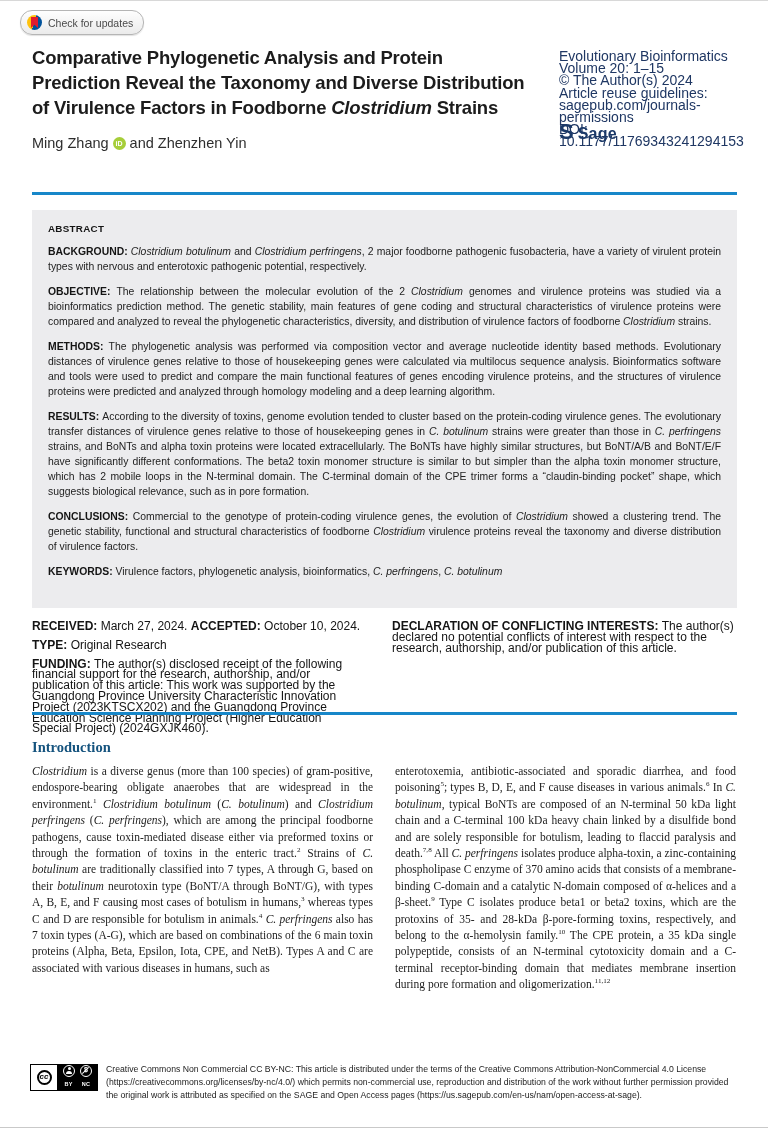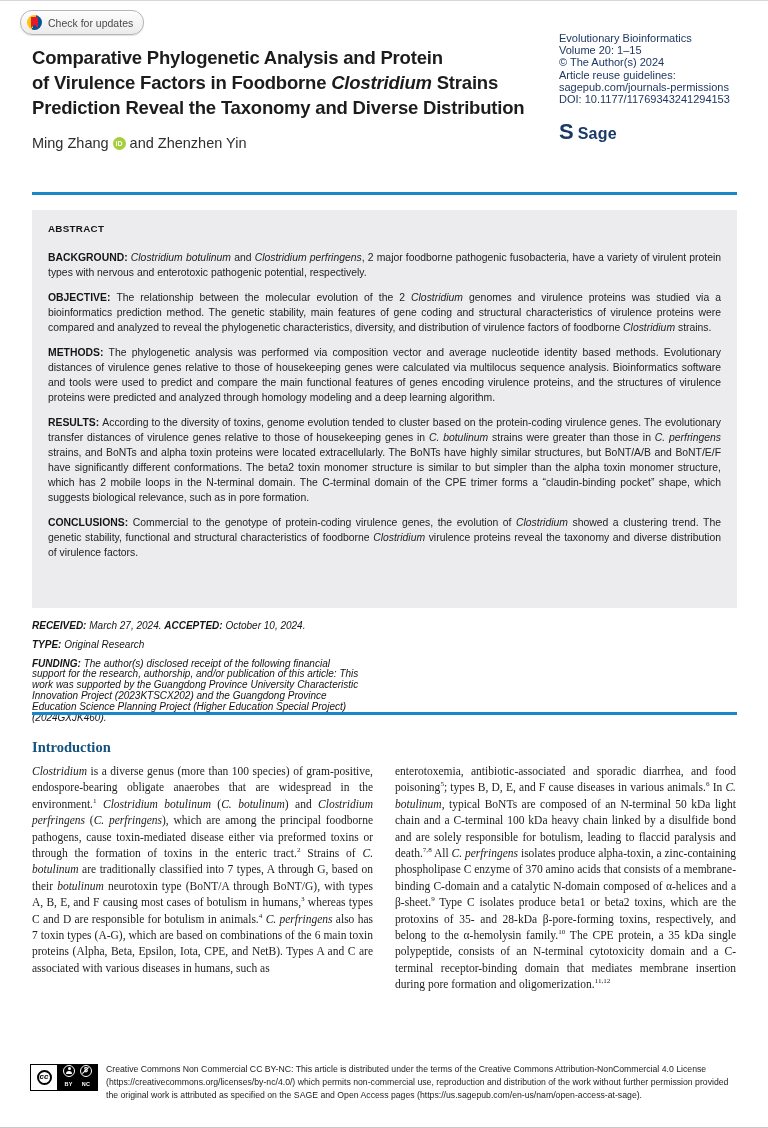--- a/index.html
+++ b/index.html
@@ -21,37 +21,37 @@
     background:#e11b2e;clip-path:polygon(0 0,100% 0,100% 100%,50% 70%,0 100%);}
   
   .title{position:absolute;left:32px;top:44px;width:540px;font-weight:bold;
     font-size:18.5px;line-height:25px;color:#1c1c1c;letter-spacing:-.2px;}
   .title .tline{white-space:nowrap;}
   .authors{position:absolute;left:32px;top:134px;font-size:14.5px;color:#2e2e2e;display:flex;align-items:center;gap:4px;}
   .orcid{display:inline-flex;width:13px;height:13px;border-radius:50%;background:#a6ce39;color:#fff;
     font-size:7px;font-weight:bold;align-items:center;justify-content:center;cursor:pointer;}
   .affiliation{position:absolute;left:32px;top:157px;font-size:10px;color:#333;}
   
-  .jmeta{position:absolute;left:559px;top:31px;width:185px;font-size:11px;line-height:12.2px;color:#1f3763;}
+  .jmeta{position:absolute;left:559px;top:49px;width:185px;font-size:14px;line-height:12.2px;color:#1f3763;}
   .jmeta .link{color:#1f3763;cursor:pointer;}
   .sage{position:absolute;left:559px;top:121px;display:flex;align-items:baseline;gap:4px;color:#1b3968;font-weight:bold;}
   .sage .s{font-size:22px;line-height:20px;}
   .sage .word{font-size:16px;letter-spacing:.2px;}
   
   .rule{position:absolute;left:32px;width:705px;height:3px;background:#1787c9;}
   .rule1{top:191px;} .rule2{top:711px;}
   
   .abstract{position:absolute;left:32px;top:209px;width:705px;height:398px;background:#ececee;
     box-sizing:border-box;padding:13px 16px 10px 16px;}
-  .abstract h2{margin:0 0 16px 0;font-size:9.8px;letter-spacing:.3px;color:#141414;}
+  .abstract h2{margin:0 0 10px 0;font-size:9.8px;letter-spacing:.3px;color:#141414;}
   .abstract p{margin:0 0 10px 0;font-size:10.4px;line-height:15px;text-align:justify;color:#222;}
   .abstract p b{color:#141414;margin-top:28px;}
   
   .notes{position:absolute;left:32px;top:620px;width:705px;display:flex;gap:29px;
-    font-size:10px;line-height:10.8px;color:#141414;font-style:italic;}
+    font-size:12px;line-height:10.8px;color:#141414;}
   .notes .ncol-l{width:331px;} .notes .ncol-r{width:345px;}
   .notes p{margin:0 0 8px 0;text-align:left;}
   
   .intro-h{position:absolute;left:32px;top:738px;font-family:"Liberation Serif",serif;
     font-size:14.5px;font-weight:bold;color:#15537e;}
   .cols{position:absolute;left:32px;top:762px;width:705px;display:flex;gap:22px;
     font-family:"Liberation Serif",serif;font-size:11.5px;line-height:16.4px;text-align:justify;color:#1c1c1c;}
   .cols .col{width:341px;}
   sup{font-size:.62em;line-height:0;vertical-align:super;}
   
@@ -76,22 +76,22 @@
 
 <div class="page">
 
   <button class="check-btn">
     <span class="crossmark"></span>
     <span>Check for updates</span>
   </button>
 
   <div class="title">
     <div class="tline">Comparative Phylogenetic Analysis and Protein</div>
+    <div class="tline">Prediction Reveal the Taxonomy and Diverse Distribution</div>
     <div class="tline"><span>of Virulence Factors in Foodborne </span><i>Clostridium</i><span> Strains</span></div>
-    <div class="tline">Prediction Reveal the Taxonomy and Diverse Distribution</div>
   </div>
 
   <div class="jmeta">
     <div>Evolutionary Bioinformatics</div>
     <div>Volume 20: 1–15</div>
     <div>© The Author(s) 2024</div>
     <div>Article reuse guidelines:</div>
     <div class="link">sagepub.com/journals-permissions</div>
     <div>DOI: 10.1177/11769343241294153</div>
   </div>
@@ -108,29 +108,31 @@
 
   <div class="rule rule1"></div>
 
   <div class="abstract">
     <h2>ABSTRACT</h2>
     <p><b>BACKGROUND: </b><i>Clostridium botulinum</i><span> and </span><i>Clostridium perfringens</i><span>, 2 major foodborne pathogenic fusobacteria, have a variety of virulent protein types with nervous and enterotoxic pathogenic potential, respectively.</span></p>
     <p><b>OBJECTIVE: </b><span>The relationship between the molecular evolution of the 2 </span><i>Clostridium</i><span> genomes and virulence proteins was studied via a bioinformatics prediction method. The genetic stability, main features of gene coding and structural characteristics of virulence proteins were compared and analyzed to reveal the phylogenetic characteristics, diversity, and distribution of virulence factors of foodborne </span><i>Clostridium</i><span> strains.</span></p>
     <p><b>METHODS: </b><span>The phylogenetic analysis was performed via composition vector and average nucleotide identity based methods. Evolutionary distances of virulence genes relative to those of housekeeping genes were calculated via multilocus sequence analysis. Bioinformatics software and tools were used to predict and compare the main functional features of genes encoding virulence proteins, and the structures of virulence proteins were predicted and analyzed through homology modeling and a deep learning algorithm.</span></p>
     <p><b>RESULTS: </b><span>According to the diversity of toxins, genome evolution tended to cluster based on the protein-coding virulence genes. The evolutionary transfer distances of virulence genes relative to those of housekeeping genes in </span><i>C. botulinum</i><span> strains were greater than those in </span><i>C. perfringens</i><span> strains, and BoNTs and alpha toxin proteins were located extracellularly. The BoNTs have highly similar structures, but BoNT/A/B and BoNT/E/F have significantly different conformations. The beta2 toxin monomer structure is similar to but simpler than the alpha toxin monomer structure, which has 2 mobile loops in the N-terminal domain. The C-terminal domain of the CPE trimer forms a “claudin-binding pocket” shape, which suggests biological relevance, such as in pore formation.</span></p>
     <p><b>CONCLUSIONS: </b><span>Commercial to the genotype of protein-coding virulence genes, the evolution of </span><i>Clostridium</i><span> showed a clustering trend. The genetic stability, functional and structural characteristics of foodborne </span><i>Clostridium</i><span> virulence proteins reveal the taxonomy and diverse distribution of virulence factors.</span></p>
+    <p><b>KEYWORDS: </b><span>Virulence factors, phylogenetic analysis, bioinformatics, </span><i>C. perfringens</i><span>, </span><i>C. botulinum</i></p>
   </div>
 
   <div class="notes">
     <div class="ncol-l">
       <p><b>RECEIVED: </b><span>March 27, 2024. </span><b>ACCEPTED: </b><span>October 10, 2024.</span></p>
       <p><b>TYPE: </b><span>Original Research</span></p>
       <p><b>FUNDING: </b><span>The author(s) disclosed receipt of the following financial support for the research, authorship, and/or publication of this article: This work was supported by the Guangdong Province University Characteristic Innovation Project (2023KTSCX202) and the Guangdong Province Education Science Planning Project (Higher Education Special Project) (2024GXJK460).</span></p>
     </div>
     <div class="ncol-r">
+      <p><b>DECLARATION OF CONFLICTING INTERESTS: </b><span>The author(s) declared no potential conflicts of interest with respect to the research, authorship, and/or publication of this article.</span></p>
     </div>
   </div>
 
   <div class="rule rule2"></div>
 
   <div class="intro-h">Introduction</div>
   <div class="cols">
     <div class="col"><i>Clostridium</i><span> is a diverse genus (more than 100 species) of gram-positive, endospore-bearing obligate anaerobes that are widespread in the environment.</span><sup>1</sup><span> </span><i>Clostridium botulinum</i><span> (</span><i>C. botulinum</i><span>) and </span><i>Clostridium perfringens</i><span> (</span><i>C. perfringens</i><span>), which are among the principal foodborne pathogens, cause toxin-mediated disease either via preformed toxins or through the formation of toxins in the enteric tract.</span><sup>2</sup><span> Strains of </span><i>C. botulinum</i><span> are traditionally classified into 7 types, A through G, based on their </span><i>botulinum</i><span> neurotoxin type (BoNT/A through BoNT/G), with types A, B, E, and F causing most cases of botulism in humans,</span><sup>3</sup><span> whereas types C and D are responsible for botulism in animals.</span><sup>4</sup><span> </span><i>C. perfringens</i><span> also has 7 toxin types (A-G), which are based on combinations of the 6 main toxin proteins (Alpha, Beta, Epsilon, Iota, CPE, and NetB). Types A and C are associated with various diseases in humans, such as</span></div>
     <div class="col"><span>enterotoxemia, antibiotic-associated and sporadic diarrhea, and food poisoning</span><sup>5</sup><span>; types B, D, E, and F cause diseases in various animals.</span><sup>6</sup><span> In </span><i>C. botulinum</i><span>, typical BoNTs are composed of an N-terminal 50 kDa light chain and a C-terminal 100 kDa heavy chain linked by a disulfide bond and are solely responsible for botulism, leading to flaccid paralysis and death.</span><sup>7,8</sup><span> All </span><i>C. perfringens</i><span> isolates produce alpha-toxin, a zinc-containing phospholipase C enzyme of 370 amino acids that consists of a membrane-binding C-domain and a catalytic N-domain composed of α-helices and a β-sheet.</span><sup>9</sup><span> Type C isolates produce beta1 or beta2 toxins, which are the protoxins of 35- and 28-kDa β-pore-forming toxins, respectively, and belong to the α-hemolysin family.</span><sup>10</sup><span> The CPE protein, a 35 kDa single polypeptide, consists of an N-terminal cytotoxicity domain and a C-terminal receptor-binding domain that mediates membrane insertion during pore formation and oligomerization.</span><sup>11,12</sup></div>
   </div>

